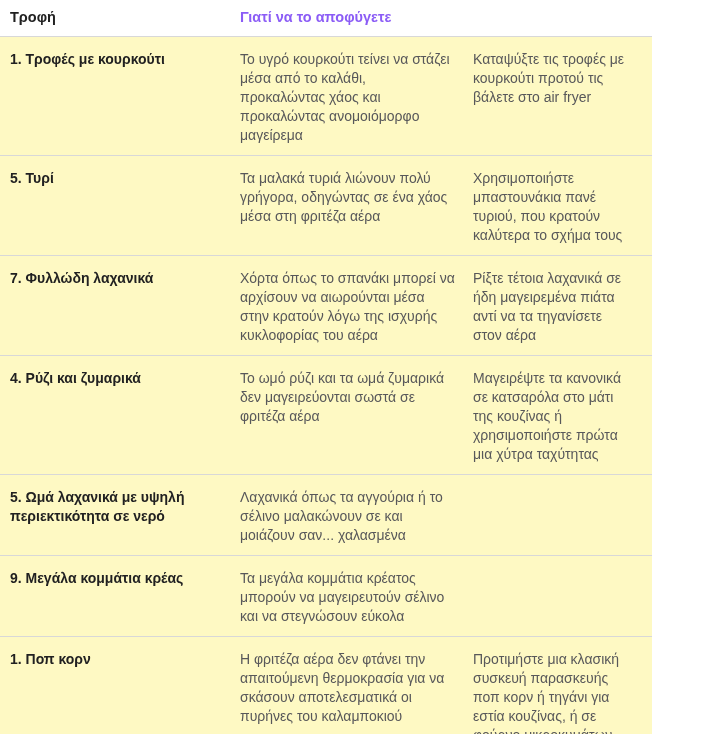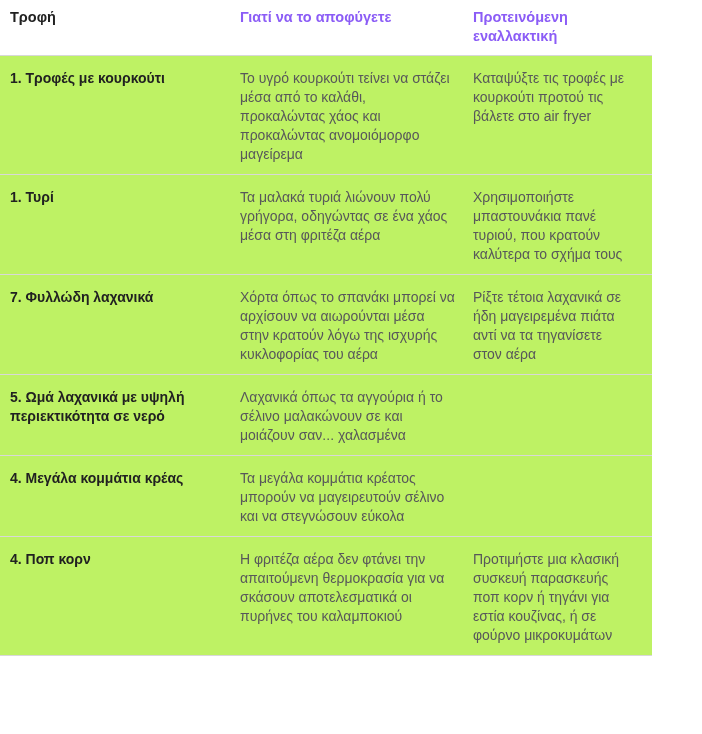--- a/index.html
+++ b/index.html
@@ -25,21 +25,21 @@
     background: #ffffff;
   }
   .header-row .cell {
     padding-top: 8px;
     padding-bottom: 9px;
     font-weight: bold;
     font-size: 14.5px;
     color: #8b5cf6;
   }
   .body-row {
-    background: #bef264;
+    background: #fef9c3;
     border-top: 1px solid #d8d8d8;
   }
   .body-row:last-child {
     border-bottom: 1px solid #d8d8d8;
   }
   .cell {
     padding: 13px 18px 10px 0;
     font-size: 14px;
     line-height: 19px;
     color: #58585a;
@@ -64,52 +64,56 @@
 </style>
 </head>
 <body>
 
 <div class="page">
   <div class="food-table">
 
     <div class="row header-row">
       <div class="cell col-food">Τροφή</div>
       <div class="cell col-reason">Γιατί να το αποφύγετε</div>
-      <div class="cell col-alt">Προτεινόμενη εναλλακτική</div>
     </div>
 
     <div class="row body-row">
       <div class="cell col-food">1. Τροφές με κουρκούτι</div>
       <div class="cell col-reason">Το υγρό κουρκούτι τείνει να στάζει μέσα από το καλάθι, προκαλώντας χάος και προκαλώντας ανομοιόμορφο μαγείρεμα</div>
       <div class="cell col-alt">Καταψύξτε τις τροφές με κουρκούτι προτού τις βάλετε στο air fryer</div>
     </div>
 
     <div class="row body-row">
-      <div class="cell col-food">1. Τυρί</div>
+      <div class="cell col-food">5. Τυρί</div>
       <div class="cell col-reason">Τα μαλακά τυριά λιώνουν πολύ γρήγορα, οδηγώντας σε ένα χάος μέσα στη φριτέζα αέρα</div>
       <div class="cell col-alt">Χρησιμοποιήστε μπαστουνάκια πανέ τυριού, που κρατούν καλύτερα το σχήμα τους</div>
     </div>
 
     <div class="row body-row">
       <div class="cell col-food">7. Φυλλώδη λαχανικά</div>
       <div class="cell col-reason">Χόρτα όπως το σπανάκι μπορεί να αρχίσουν να αιωρούνται μέσα στην κρατούν λόγω της ισχυρής κυκλοφορίας του αέρα</div>
       <div class="cell col-alt">Ρίξτε τέτοια λαχανικά σε ήδη μαγειρεμένα πιάτα αντί να τα τηγανίσετε στον αέρα</div>
     </div>
 
+    <div class="row body-row">
+      <div class="cell col-food">4. Ρύζι και ζυμαρικά</div>
+      <div class="cell col-reason">Το ωμό ρύζι και τα ωμά ζυμαρικά δεν μαγειρεύονται σωστά σε φριτέζα αέρα</div>
+      <div class="cell col-alt">Μαγειρέψτε τα κανονικά σε κατσαρόλα στο μάτι της κουζίνας ή χρησιμοποιήστε πρώτα μια χύτρα ταχύτητας</div>
+    </div>
 
     <div class="row body-row">
       <div class="cell col-food">5. Ωμά λαχανικά με υψηλή περιεκτικότητα σε νερό</div>
       <div class="cell col-reason">Λαχανικά όπως τα αγγούρια ή το σέλινο μαλακώνουν σε και μοιάζουν σαν... χαλασμένα</div>
     </div>
 
     <div class="row body-row">
-      <div class="cell col-food">4. Μεγάλα κομμάτια κρέας</div>
+      <div class="cell col-food">9. Μεγάλα κομμάτια κρέας</div>
       <div class="cell col-reason">Τα μεγάλα κομμάτια κρέατος μπορούν να μαγειρευτούν σέλινο και να στεγνώσουν εύκολα</div>
     </div>
 
     <div class="row body-row">
-      <div class="cell col-food">4. Ποπ κορν</div>
+      <div class="cell col-food">1. Ποπ κορν</div>
       <div class="cell col-reason">Η φριτέζα αέρα δεν φτάνει την απαιτούμενη θερμοκρασία για να σκάσουν αποτελεσματικά οι πυρήνες του καλαμποκιού</div>
       <div class="cell col-alt">Προτιμήστε μια κλασική συσκευή παρασκευής ποπ κορν ή τηγάνι για εστία κουζίνας, ή σε φούρνο μικροκυμάτων</div>
     </div>
 
   </div>
 </div>
 
 </body></html>

